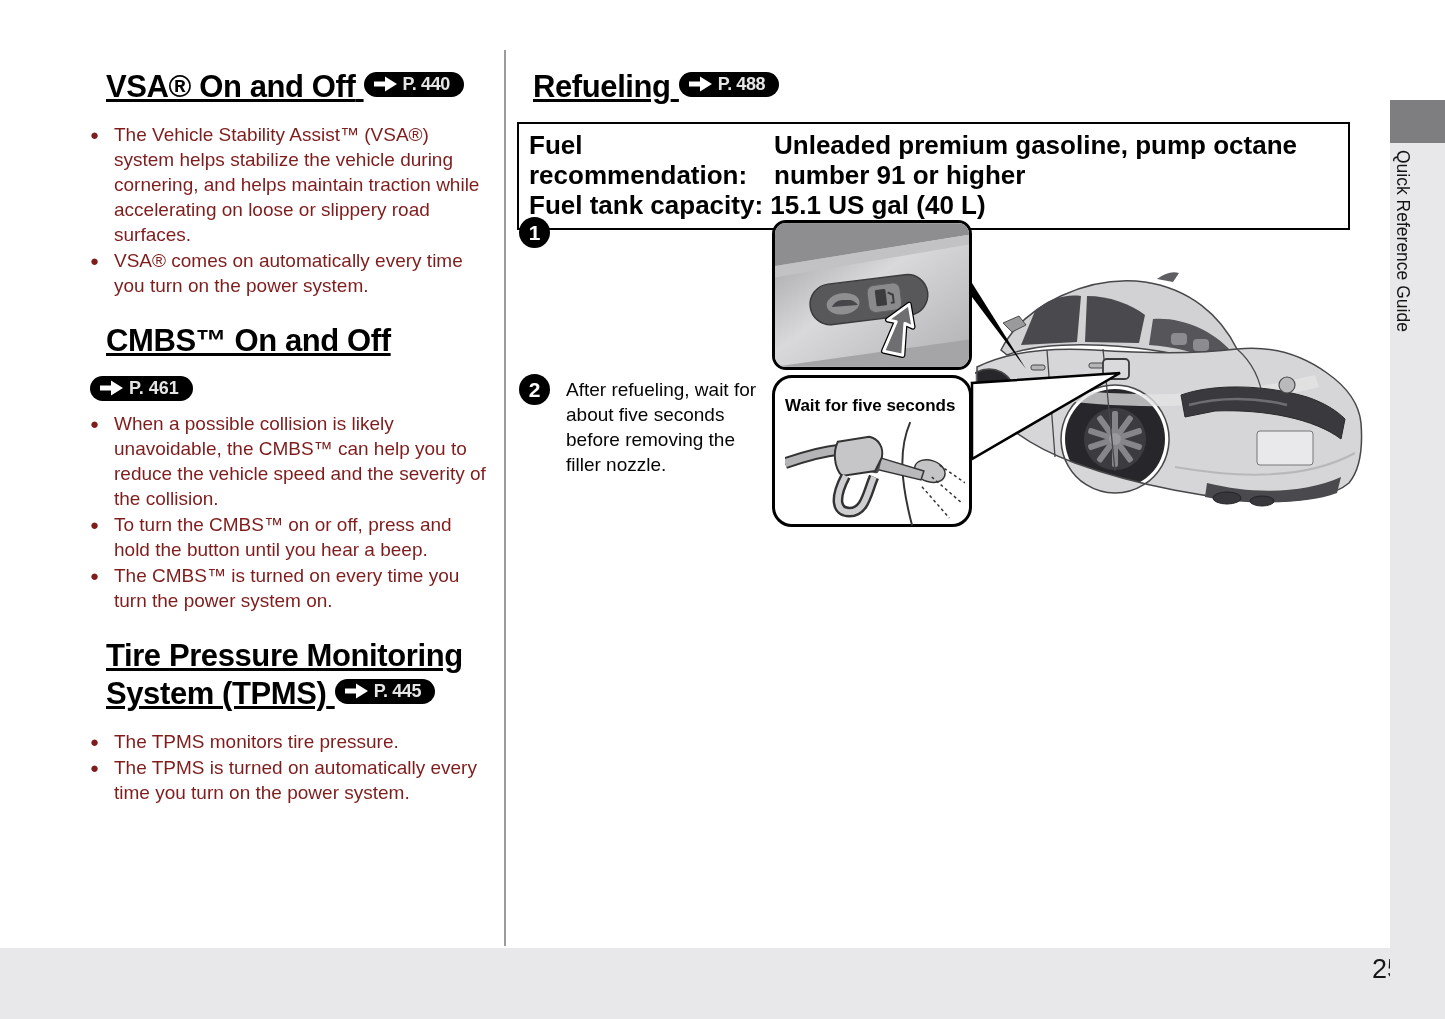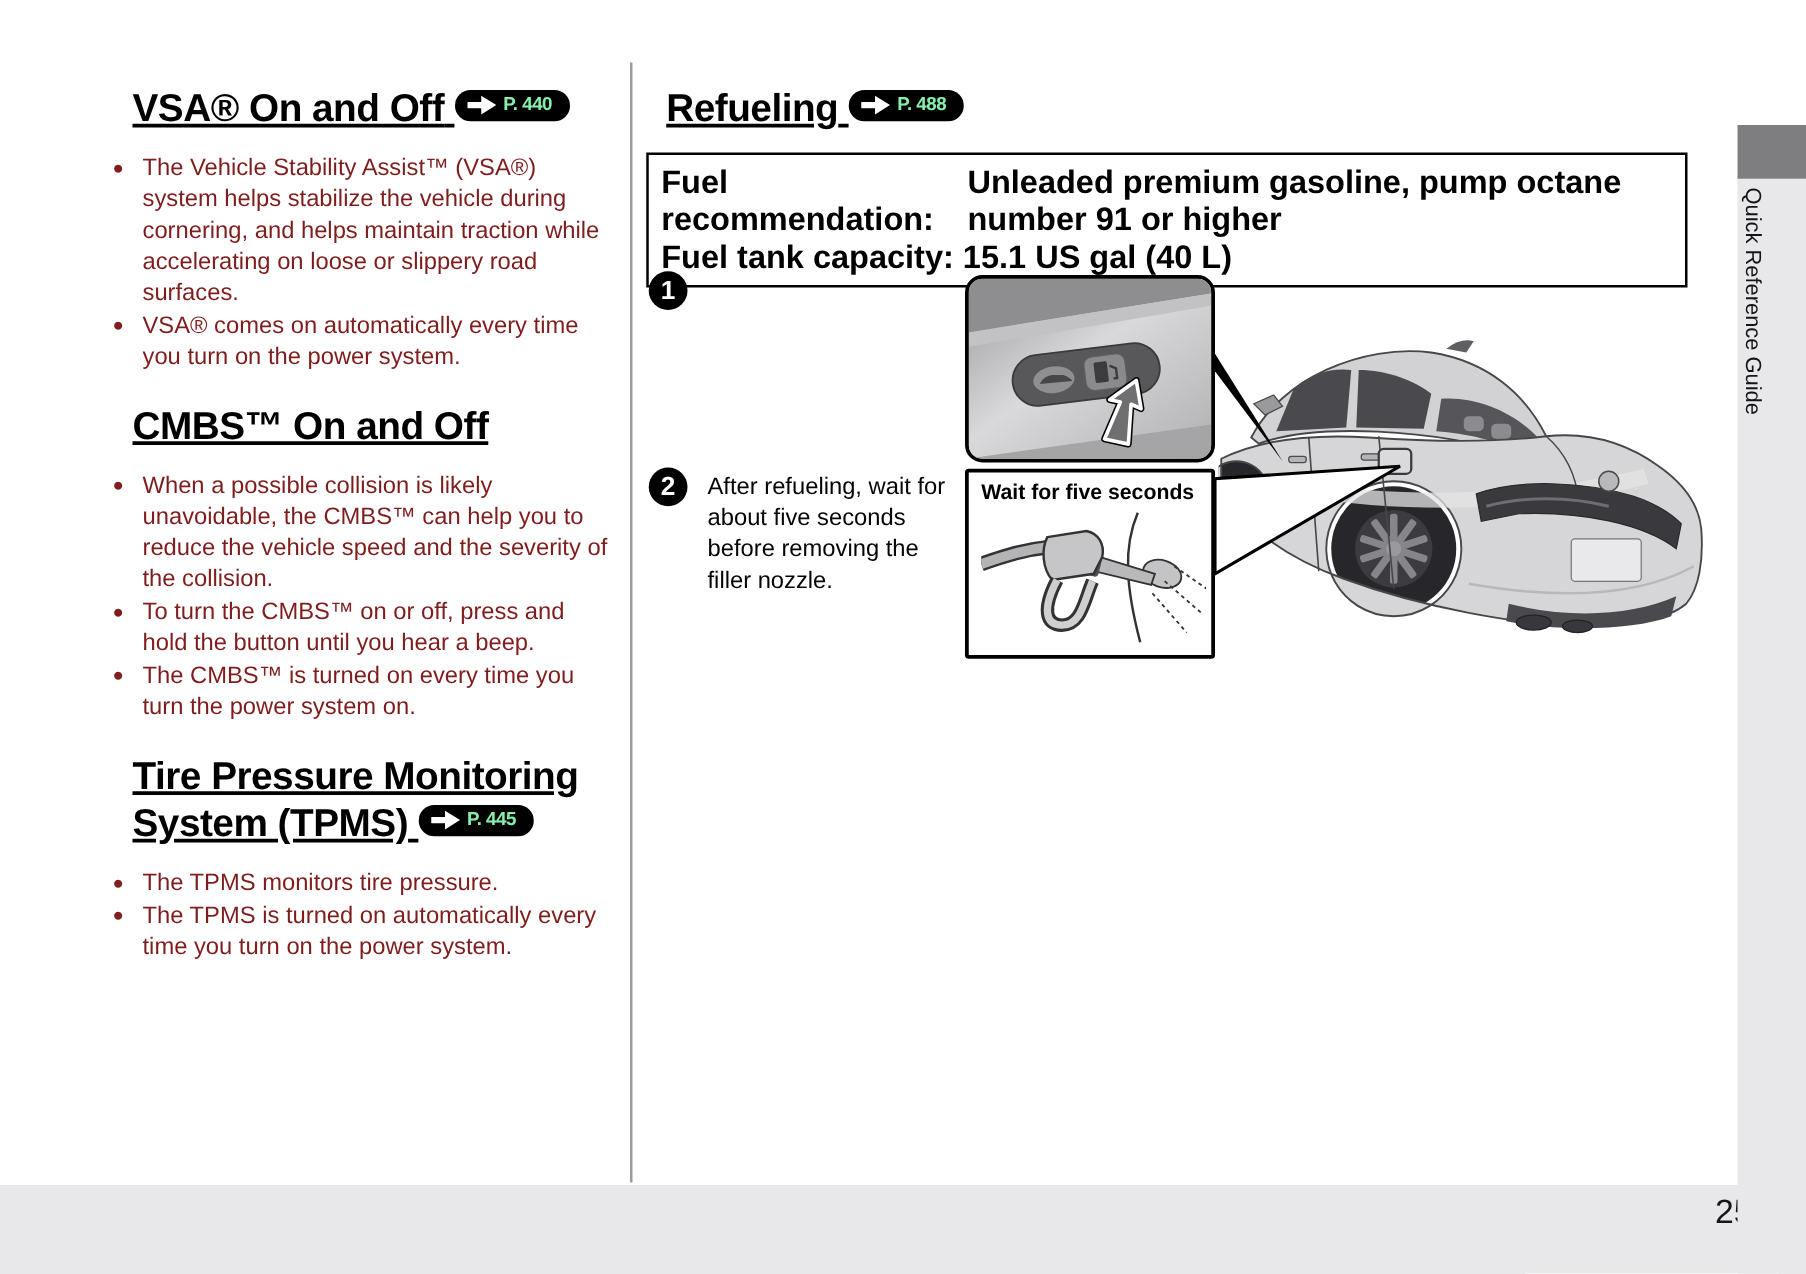--- a/index.html
+++ b/index.html
@@ -11,22 +11,22 @@
   .page-number{position:absolute;left:1372px;top:954px;font-size:27px;color:#161616;}
   .side-strip{position:absolute;left:1390px;top:143px;width:55px;height:876px;background:#e8e8ea;}
   .side-tab{position:absolute;left:1390px;top:100px;width:55px;height:43px;background:#7e7e81;}
   .side-label{position:absolute;left:1392px;top:150px;height:240px;writing-mode:vertical-rl;
               font-size:17.5px;color:#141414;white-space:nowrap;}
 
   .divider{position:absolute;left:504px;top:50px;width:2px;height:896px;background:#9b9b9d;}
 
   
   .section-title{margin:16px;font-size:31px;line-height:38px;font-weight:bold;letter-spacing:-0.4px;color:#000;text-decoration:underline;}
-  .pref-badge{display:inline-flex;align-items:center;gap:5px;background:#000;color:#86efac;
-              border-radius:15px;padding:2px 14px 3px 9px;font-weight:bold;font-size:15px;
+  .pref-badge{display:inline-flex;align-items:center;gap:5px;background:#000;color:#e5e5e5;
+              border-radius:15px;padding:2px 14px 3px 9px;font-weight:bold;font-size:18px;
               line-height:20px;vertical-align:5px;white-space:nowrap;}
   .pref-badge svg{width:25px;height:16px;display:block;}
   .bullets{list-style:none;margin:6px 0 0 0;padding:0;font-size:19px;line-height:25px;color:#7f1d1d;}
   .bullets li{position:relative;padding-left:24px;margin:0 0 1px 0;}
   .bullets li::before{content:"\25CF";position:absolute;left:0;top:0;font-size:15px;}
 
   
   .left-col{position:absolute;left:90px;top:52px;width:402px;}
   .left-col .section{margin-bottom:24px;}
   .badge-own-line{margin:8px 0 6px 0;}
@@ -40,21 +40,21 @@
   .fuel-value{flex:1;}
   .step-row{position:absolute;left:2px;display:flex;gap:16px;width:252px;}
   .step-num{flex:none;width:31px;height:31px;border-radius:50%;background:#000;color:#fff;
             font-size:21px;font-weight:bold;display:flex;align-items:center;justify-content:center;}
   .step-text{font-size:19px;line-height:25px;padding-top:3px;color:#050505;}
 
   .photo-frame{position:absolute;left:255px;top:168px;width:200px;height:150px;border:3px solid #000;
                border-radius:14px;overflow:hidden;background:#c9c9cb;box-sizing:border-box;z-index:3;}
   .photo-frame svg{display:block;width:100%;height:100%;}
   .callout{position:absolute;left:255px;top:323px;width:200px;height:152px;border:3px solid #000;
-           border-radius:3px;background:#fff;box-sizing:border-box;z-index:3;padding:6px 8px 0 10px;}
+           border-radius:20px;background:#fff;box-sizing:border-box;z-index:3;padding:18px 8px 0 10px;}
   .callout-label{font-size:17px;font-weight:bold;color:#000;}
   .callout svg{display:block;width:180px;height:112px;margin-top:2px;}
 
   .car-wrap{position:absolute;left:458px;top:203px;width:400px;height:280px;z-index:1;}
   .leader-overlay{position:absolute;left:433px;top:175px;width:230px;height:310px;z-index:2;}
 </style>
 </head>
 <body>
 
 <div class="page">
@@ -80,20 +80,28 @@
           </span>
       </h2>
       <ul class="bullets">
         <li>The Vehicle Stability Assist™ (VSA®) system helps stabilize the vehicle during cornering, and helps maintain traction while accelerating on loose or slippery road surfaces.</li>
         <li>VSA® comes on automatically every time you turn on the power system.</li>
       </ul>
     </div>
 
     <div class="section">
       <h2 class="section-title">CMBS™ On and Off</h2>
+      <div class="badge-own-line">
+        <span class="pref-badge">
+            <svg viewBox="0 0 25 16">
+              <path d="M1 5.5h11V.5l12 7.5-12 7.5v-5H1z" fill="#fff"></path>
+            </svg>
+            <span>P. 461</span>
+          </span>
+      </div>
       <ul class="bullets">
         <li>When a possible collision is likely unavoidable, the CMBS™ can help you to reduce the vehicle speed and the severity of the collision.</li>
         <li>To turn the CMBS™ on or off, press and hold the button until you hear a beep.</li>
         <li>The CMBS™ is turned on every time you turn the power system on.</li>
       </ul>
     </div>
 
     <div class="section">
       <h2 class="section-title"><span>Tire Pressure Monitoring System (TPMS)</span>
         <span class="pref-badge">

